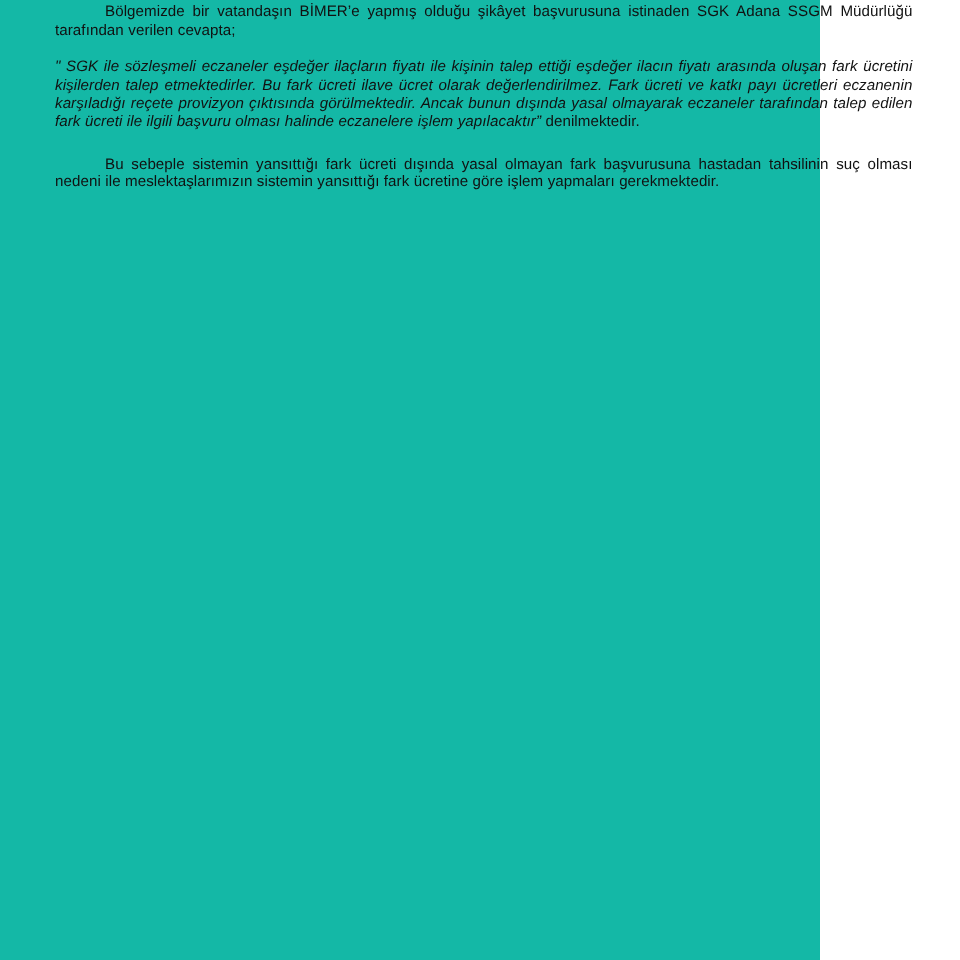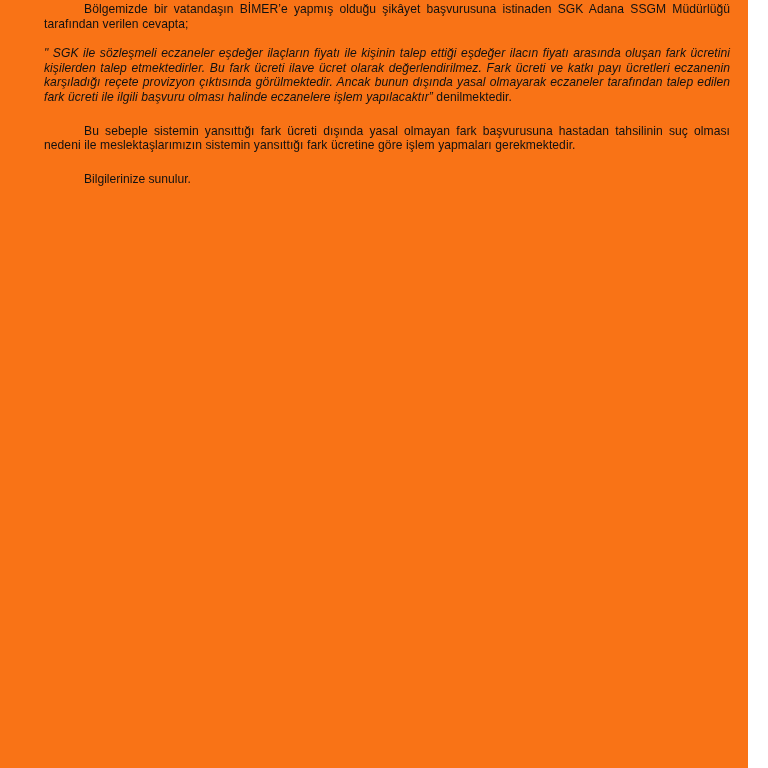--- a/index.html
+++ b/index.html
@@ -12,23 +12,23 @@
     height: 768px;
     background: #ffffff;
     font-family: "Liberation Sans", "DejaVu Sans", sans-serif;
     color: #111111;
     -webkit-font-smoothing: antialiased;
     overflow: hidden;
   }
 
   #document-page {
     position: relative;
-    width: 748px;
+    width: 656px;
     height: 768px;
-    background: #f97316;
+    background: #14b8a6;
     box-sizing: border-box;
   }
 
   #text-body {
     position: absolute;
     left: 44px;
     top: 2px;
     width: 686px;
   }
 
@@ -80,17 +80,16 @@
     <div class="gap-md"></div>
 
     <p class="para quote"><span>" SGK ile sözleşmeli eczaneler eşdeğer ilaçların fiyatı ile kişinin talep ettiği eşdeğer ilacın fiyatı arasında oluşan fark ücretini kişilerden talep etmektedirler. Bu fark ücreti ilave ücret olarak değerlendirilmez. Fark ücreti ve katkı payı ücretleri eczanenin karşıladığı reçete provizyon çıktısında görülmektedir. Ancak bunun dışında yasal olmayarak eczaneler tarafından talep edilen fark ücreti ile ilgili başvuru olması halinde eczanelere işlem yapılacaktır”</span><span class="upright"> denilmektedir.</span></p>
 
     <div class="gap-lg"></div>
 
     <p class="para indent">Bu sebeple sistemin yansıttığı fark ücreti dışında yasal olmayan fark başvurusuna hastadan tahsilinin suç olması nedeni ile meslektaşlarımızın sistemin yansıttığı fark ücretine göre işlem yapmaları gerekmektedir.</p>
 
     <div class="gap-lg"></div>
 
-    <p class="closing-line">Bilgilerinize sunulur.</p>
 
   </div>
 
 </div>
 
 </body></html>

